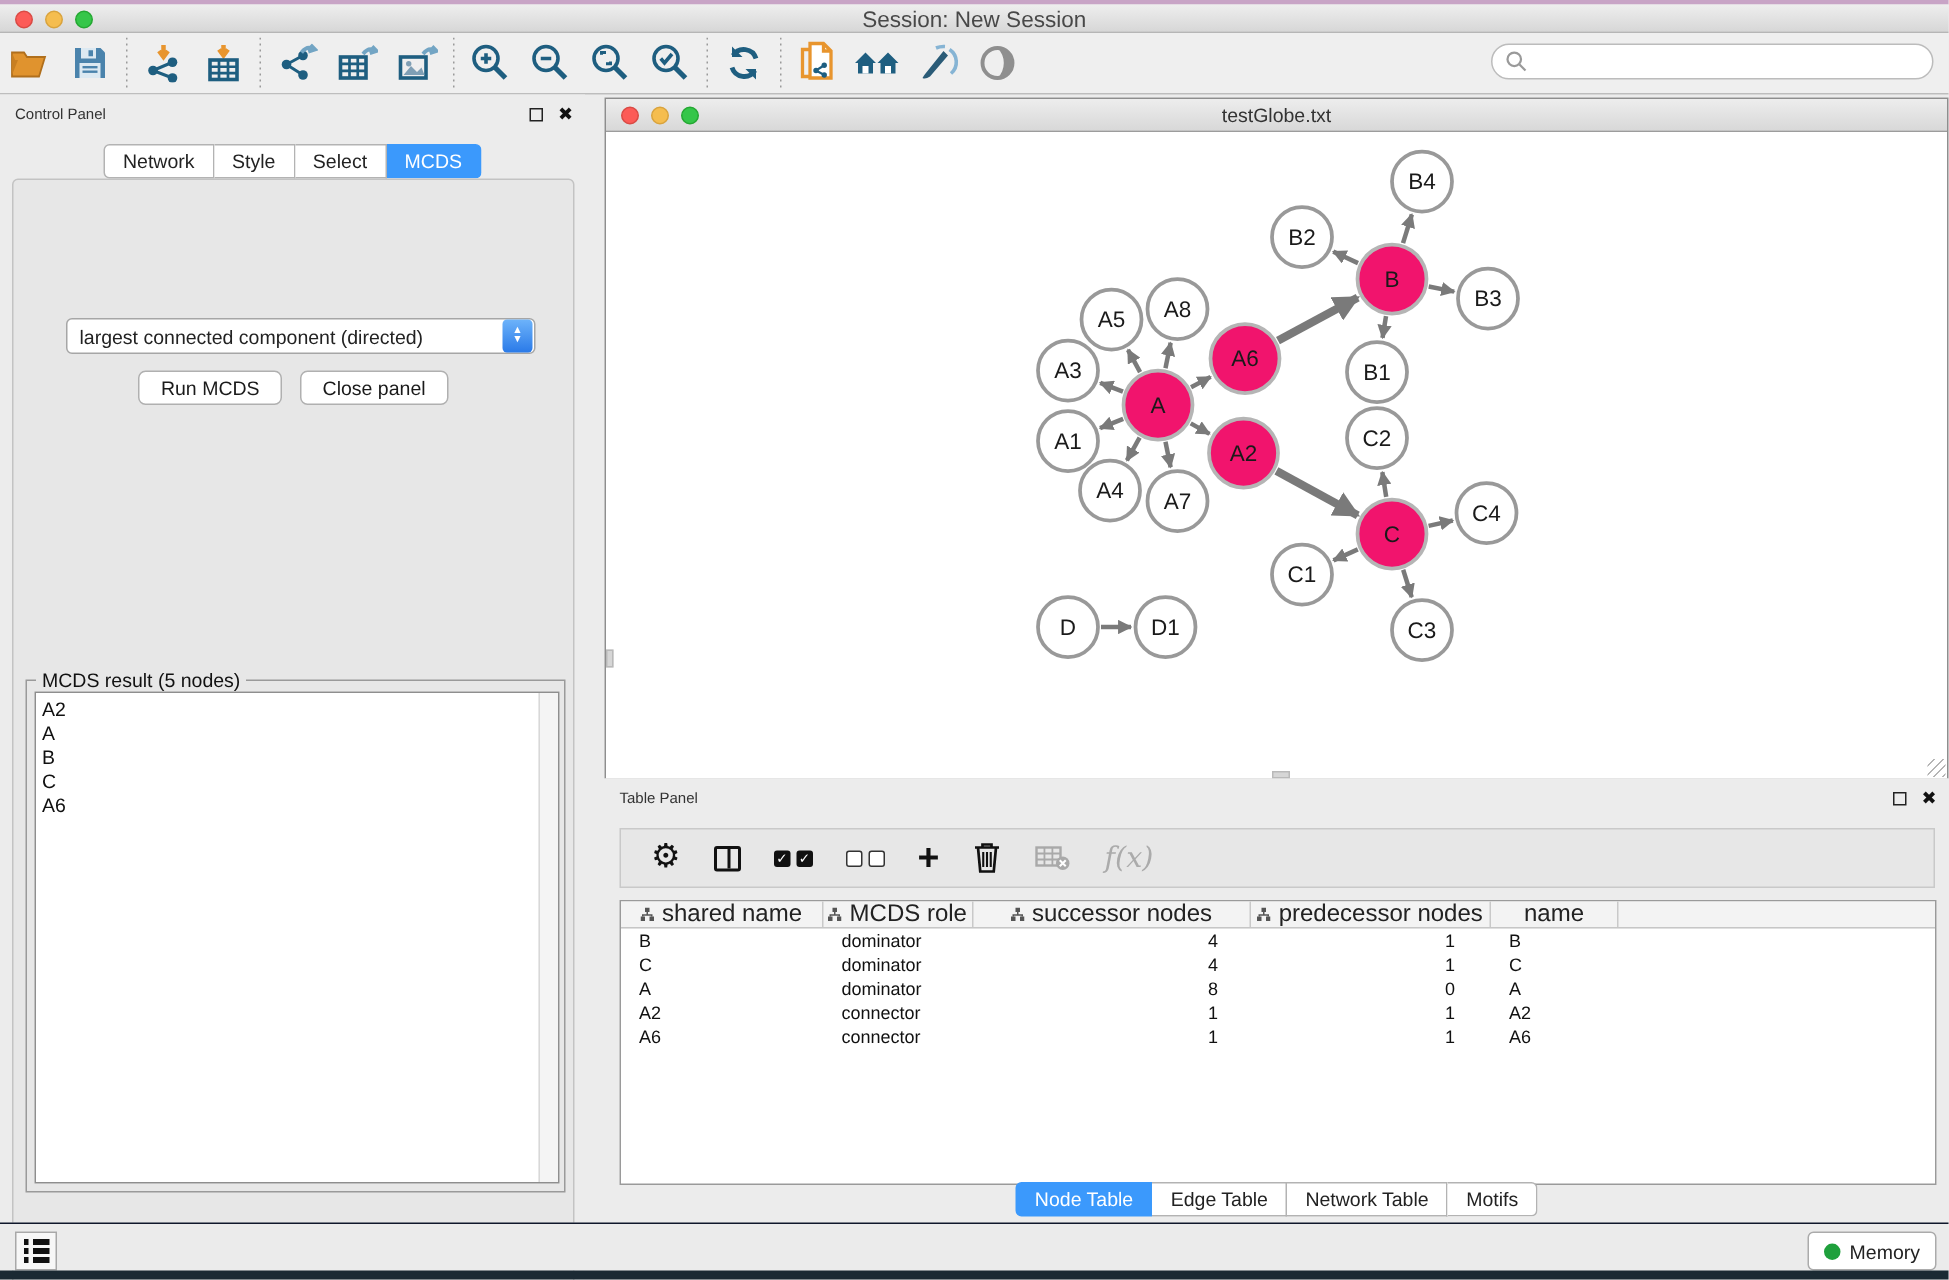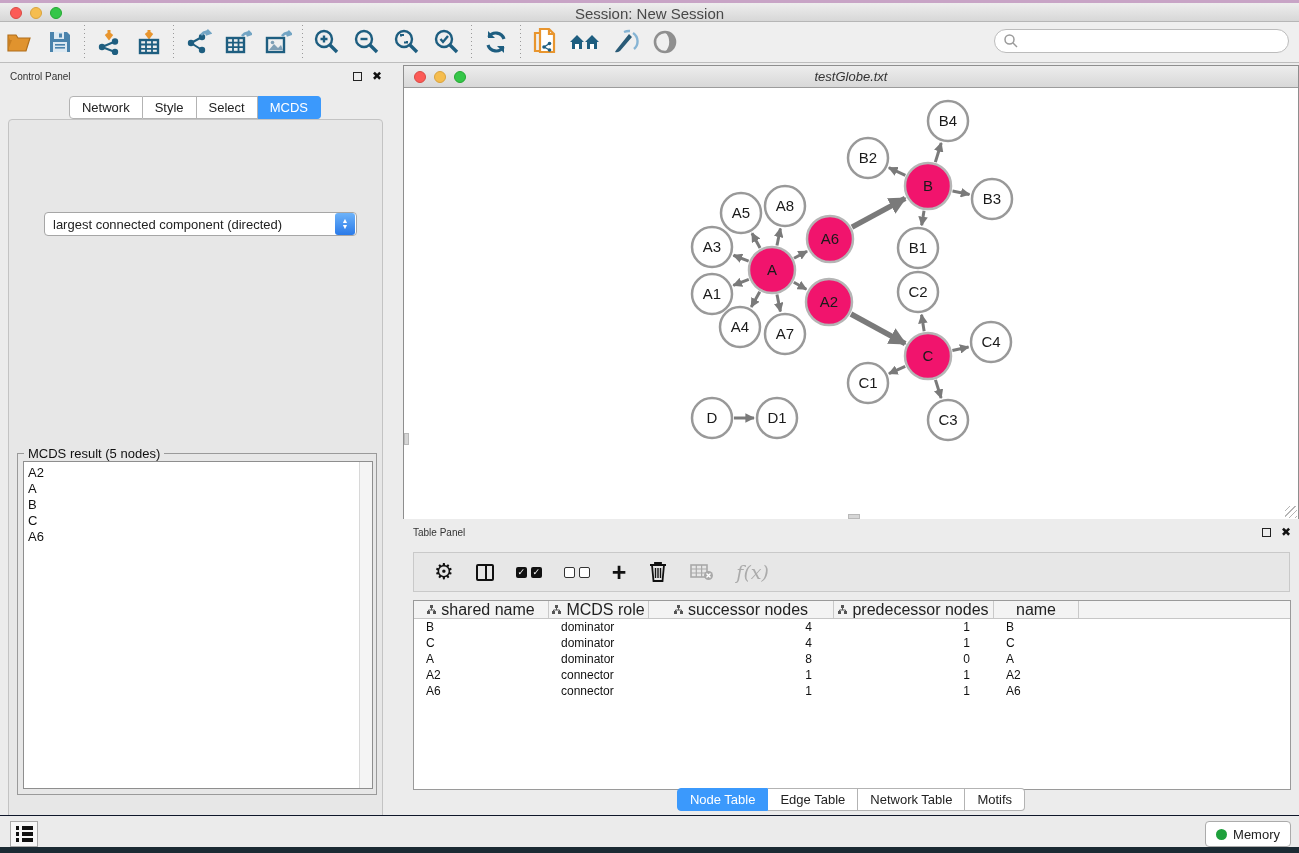--- a/index.html
+++ b/index.html
@@ -58,21 +58,21 @@
   .mcds-box .legend { position:absolute; top:-8px; left:6px; background:#e7e7e7; padding:0 4px; font-size:13px; color:#111; }
   .mcds-list { position:absolute; left:5px; top:7px; width:350px; height:328px; background:#fff; border:1px solid #8e8e8e; }
   .mcds-list .inner { position:absolute; left:0; top:0; right:13px; bottom:0; padding:3px 0 0 4px; }
   .mcds-item { font-size:13px; height:16px; line-height:16px; color:#111; }
   .mcds-scroll { position:absolute; right:0; top:0; bottom:0; width:13px; background:#f4f4f4; border-left:1px solid #d8d8d8; }
 
   
   .net-window { position:absolute; left:403px; top:65px; width:896px; height:454px;
     border:1px solid #8e8e8e; background:#fff; }
   .net-titlebar { position:absolute; top:0; left:0; width:100%; height:22px;
-    background:linear-gradient(#ededed,#d8d8d8); border-bottom:1px solid #9c9c9c;font-style:italic; }
+    background:linear-gradient(#ededed,#d8d8d8); border-bottom:1px solid #9c9c9c; }
   .net-titlebar .title { position:absolute; width:100%; text-align:center; top:3px; font-size:13px; color:#333; }
   .net-canvas { position:absolute; top:22px; left:0; width:894px; height:431px; background:#fff; }
   .scroll-thumb-v { position:absolute; left:0; top:345px; width:5px; height:12px; background:#d6d6d6; border:1px solid #b9b9b9; }
   .scroll-thumb-h { position:absolute; left:444px; bottom:0; width:12px; height:5px; background:#d6d6d6; border:1px solid #b9b9b9; }
   .resize-grip { position:absolute; right:1px; bottom:1px; width:12px; height:12px;
     background:repeating-linear-gradient(135deg, rgba(0,0,0,0) 0 3px, #b5b5b5 3px 4px); }
 
   
   .table-panel { position:absolute; left:403px; top:519px; width:896px; height:296px; background:#ececec; }
   .tp-toolbar { position:absolute; left:10px; top:33px; width:877px; height:40px; background:#e7e7e7;
@@ -279,20 +279,24 @@
         <div class="tab">Select</div>
         <div class="tab sel">MCDS</div>
       </div>
     <div class="cp-pane">
       <div class="selectbox">
         <span class="val">largest connected component (directed)</span>
         <span class="stepper">
             <span>▲</span>
             <span>▼</span>
           </span>
+      </div>
+      <div class="cp-buttons">
+        <button class="mac-btn">Run MCDS</button>
+        <button class="mac-btn">Close panel</button>
       </div>
       <div class="mcds-box">
         <span class="legend">MCDS result (5 nodes)</span>
         <div class="mcds-list">
           <div class="inner">
               <div class="mcds-item">A2</div>
               <div class="mcds-item">A</div>
               <div class="mcds-item">B</div>
               <div class="mcds-item">C</div>
               <div class="mcds-item">A6</div>

